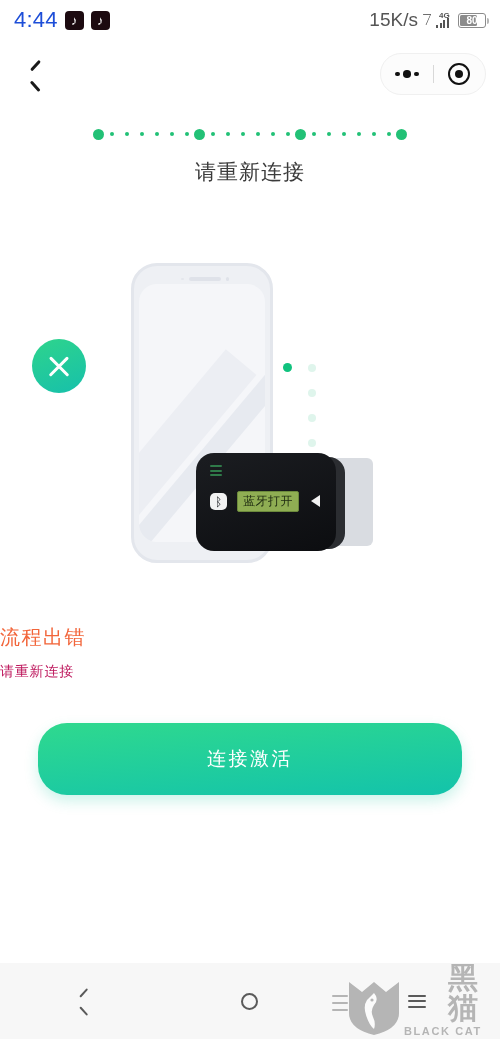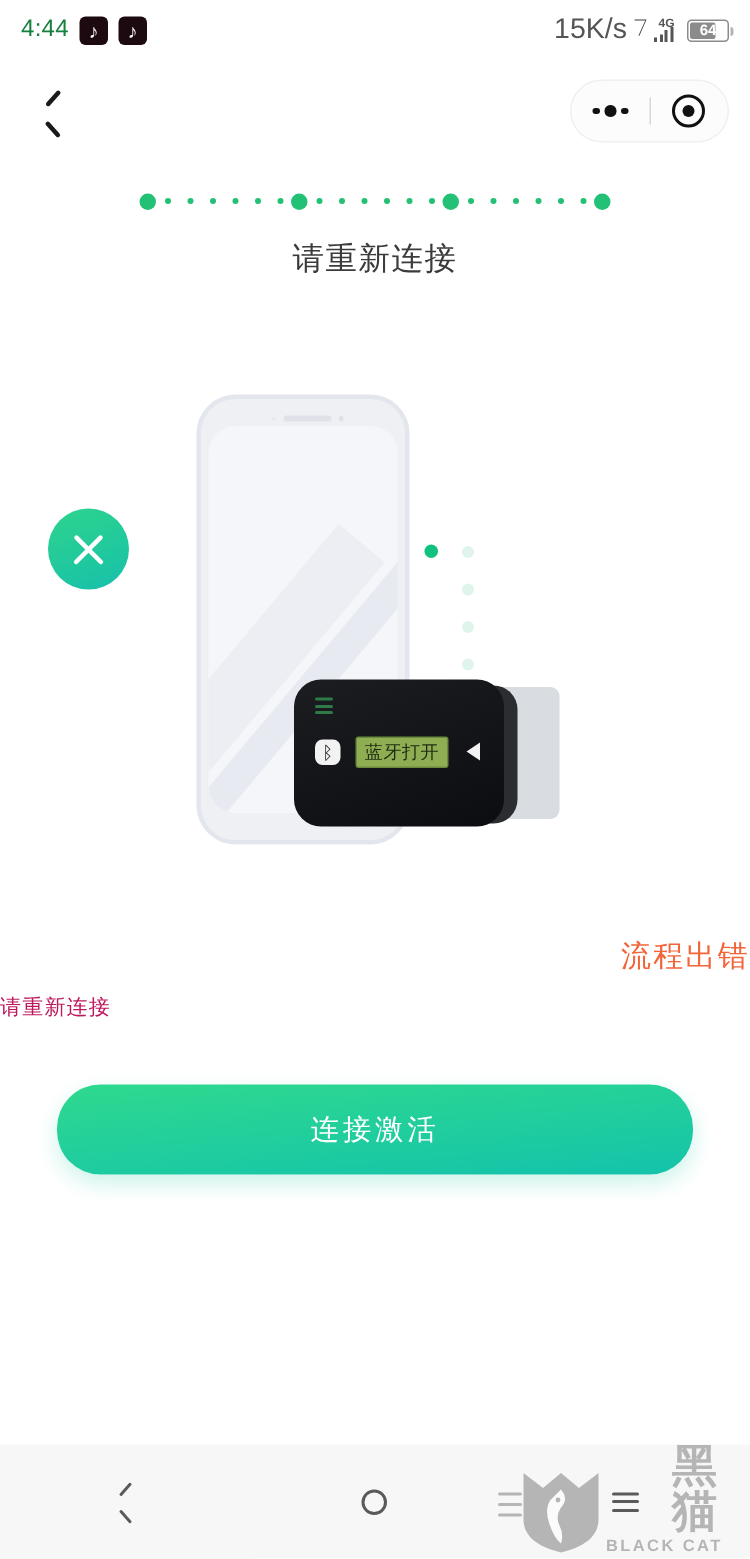--- a/index.html
+++ b/index.html
@@ -11,21 +11,21 @@
     overflow: hidden;
   }
 
   
   .statusbar {
     position: absolute; top: 0; left: 0; width: 500px; height: 40px;
     display: flex; align-items: center; justify-content: space-between;
     padding: 0 14px;
   }
   .sb-left { display: flex; align-items: center; gap: 7px; }
-  .sb-clock { font-size: 16px; color: #15803d; letter-spacing: .2px; }
+  .sb-clock { font-size: 22px; color: #1d4ed8; letter-spacing: .2px; }
   .tiktok {
     width: 19px; height: 19px; border-radius: 4px;
     background: #1c0a10; position: relative; display: inline-block;
   }
   .tiktok::after {
     content: "♪"; position: absolute; left: 0; top: 0; width: 19px; height: 19px;
     color: #fff; font-size: 13px; line-height: 19px; text-align: center;
   }
   .sb-right { display: flex; align-items: center; gap: 5px; }
   .sb-speed { font-size: 19px; color: #555; letter-spacing: 0; }
@@ -200,31 +200,31 @@
   }
   .dev-lcd span { font-size: 12px; color: #1d2a10; letter-spacing: .4px; }
   .dev-tri {
     position: absolute; left: 115px; top: 42px; width: 0; height: 0;
     border-top: 6.5px solid transparent; border-bottom: 6.5px solid transparent;
     border-right: 9px solid #f2f2f2;
   }
 
   
   .err-title {
-    position: absolute; top: 624px; left: 0; width: 500px; text-align: right;
+    position: absolute; top: 624px; left: 0; width: 500px; text-align: left;
     font-size: 20px; color: #f2653a; letter-spacing: 1.5px;
   }
   .err-sub {
     position: absolute; top: 663px; left: 0; width: 500px; 
     font-size: 14px; color: #be185d; letter-spacing: .8px;
   }
 
   
   .cta {
-    position: absolute; left: 38px; top: 723px; width: 424px; height: 60px;
+    position: absolute; left: 38px; top: 723px; width: 424px; height: 72px;
     border-radius: 29px;
     background: linear-gradient(175deg, #2fd98e 0%, #13c3ab 100%);
     box-shadow: 0 6px 14px rgba(25,200,160,.22);
     display: flex; align-items: center; justify-content: center;
     cursor: pointer; border: none;
   }
   .cta span { font-size: 19px; color: #fff; letter-spacing: 2.5px; }
 
   
   .sysnav {
@@ -272,21 +272,21 @@
       <span class="g4">4G</span>
       <span class="bars">
           <i></i>
           <i></i>
           <i></i>
           <i></i>
         </span>
     </span>
     <span class="batt">
       <span class="fill"></span>
-      <span class="num">64</span>
+      <span class="num">80</span>
     </span>
   </div>
 </div>
 
 <div class="navbar">
   <div class="back-btn">
     <span class="chev-left"></span>
   </div>
   <div class="capsule">
     <div class="cap-half">

